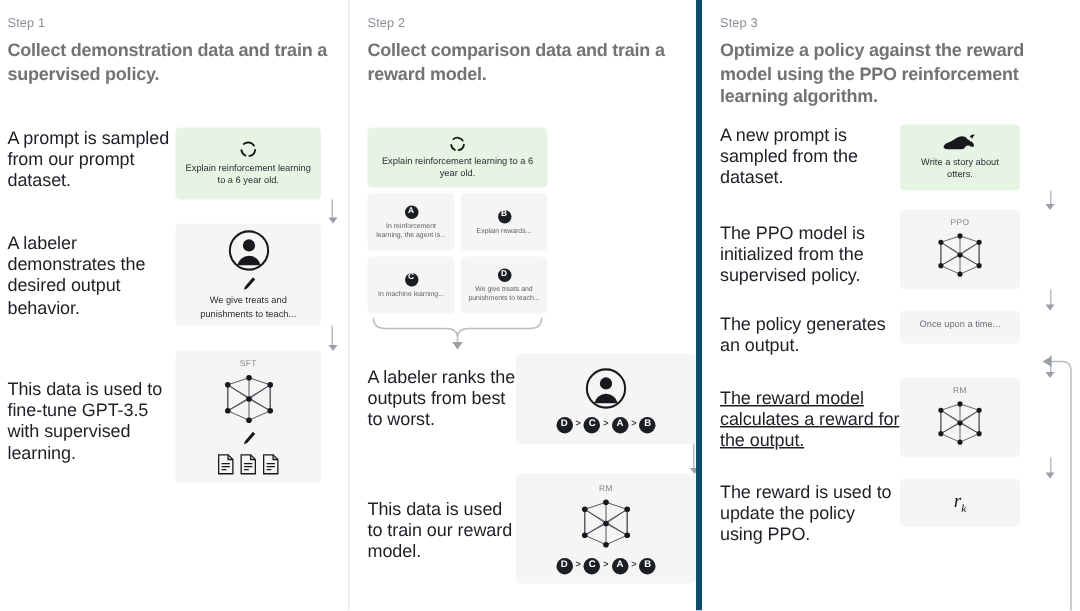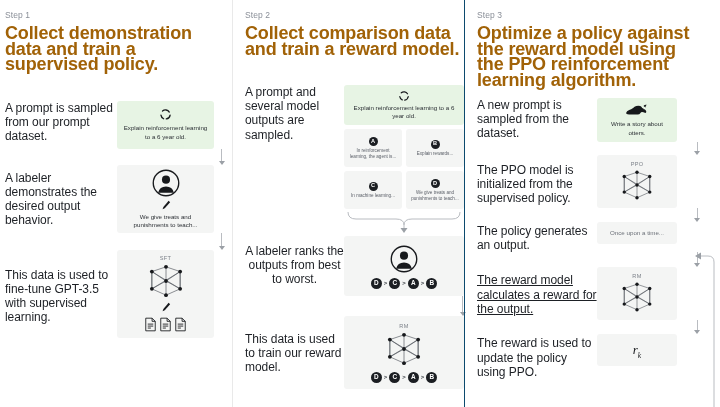--- a/index.html
+++ b/index.html
@@ -23,35 +23,35 @@
     box-sizing: border-box;
   }
   .column {
     position: relative;
     box-sizing: border-box;
     padding: 8px 0 0 0;
     height: 407px;
   }
   .col-1 { width: 232px; padding-left: 5px; }
   .col-2 { width: 232px; padding-left: 12px; border-left: 1px solid #e9e9e9; }
-  .col-3 { width: 256px; padding-left: 12px; border-left: 1px solid #0c4a6e; }
+  .col-3 { width: 256px; padding-left: 12px; border-left: 4px solid #0c4a6e; }
 
   .step-label {
     font-size: 8.5px;
     color: #8a8f98;
     letter-spacing: .1px;
     margin: 2px 0 6px 0;
     font-weight: 400;
   }
   .step-title {
-    font-size: 18px;
+    font-size: 12px;
     font-weight: 700;
     line-height: 15.5px;
     letter-spacing: -.15px;
-    color: #a16207;
+    color: #737373;
     margin: 0;
     max-width: 215px;
   }
 
   
   .rows { position: relative; margin-top: 10px; }
   .row {
     position: relative;
     display: flex;
     align-items: flex-start;
@@ -283,21 +283,20 @@
     </div>
   </div>
 
   <div class="column col-2">
     <div class="step-label">Step 2</div>
     <div class="step-title">Collect comparison data and train a reward model.</div>
 
     <div class="rows">
 
       <div class="row" style="margin-top:28px;">
-        <div class="caption">A prompt and several model outputs are sampled.</div>
         <div class="graphic">
           <div class="panel green" style="width:120px;height:40px;">
             <span>
               <svg width="12" height="12" viewBox="0 0 24 24" fill="none" stroke="#17191c" stroke-width="2.4" stroke-linecap="round">
                 <path d="M6.5 5.5 A8.5 8.5 0 0 1 19 7.5"></path>
                 <path d="M20.5 13 A8.5 8.5 0 0 1 13.5 20.2"></path>
                 <path d="M8.5 19.8 A8.5 8.5 0 0 1 3.6 13.2"></path>
               </svg>
             </span>
             <div class="panel-text" style="margin-top:2px;">Explain reinforcement learning to a 6 year old.</div>
@@ -325,21 +324,21 @@
           <div style="margin-top:1px;">
             <svg width="120" height="24" viewBox="0 0 120 24" fill="none" stroke="#b9bcc1" stroke-width="1">
               <path d="M4 2 q0 7 8 7 h40 q8 0 8 6 q0-6 8-6 h40 q8 0 8-7"></path>
               <path d="M60 15 v4"></path>
               <path d="M56.5 18 L60 23 L63.5 18 Z" fill="#9ba0a6" stroke="none"></path>
             </svg>
           </div>
         </div>
       </div>
 
-      <div class="row" style="margin-top:2px;text-align:center;">
+      <div class="row" style="margin-top:2px;">
         <div class="caption" style="padding-top:8px;">A labeler ranks the outputs from best to worst.</div>
         <div class="graphic">
           <div class="panel" style="width:120px;height:60px;">
             <span>
               <svg width="30" height="30" viewBox="0 0 40 40">
                 <circle cx="20" cy="20" r="17" fill="none" stroke="#17191c" stroke-width="1.8"></circle>
                 <circle cx="20" cy="15.5" r="5.4" fill="#17191c"></circle>
                 <path d="M9.5 33 a10.8 10.8 0 0 1 21 0 z" fill="#17191c"></path>
               </svg>
             </span>

